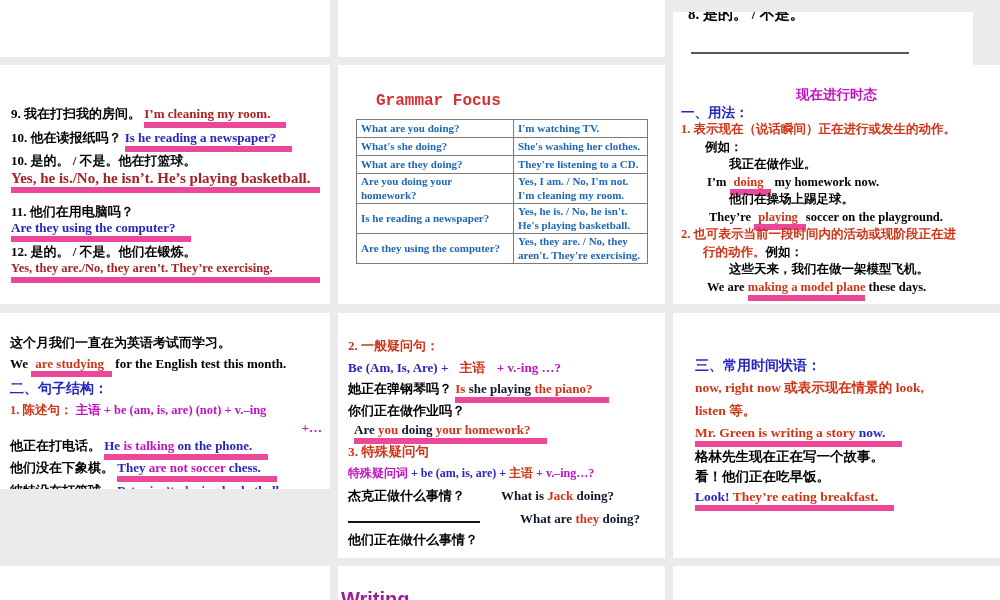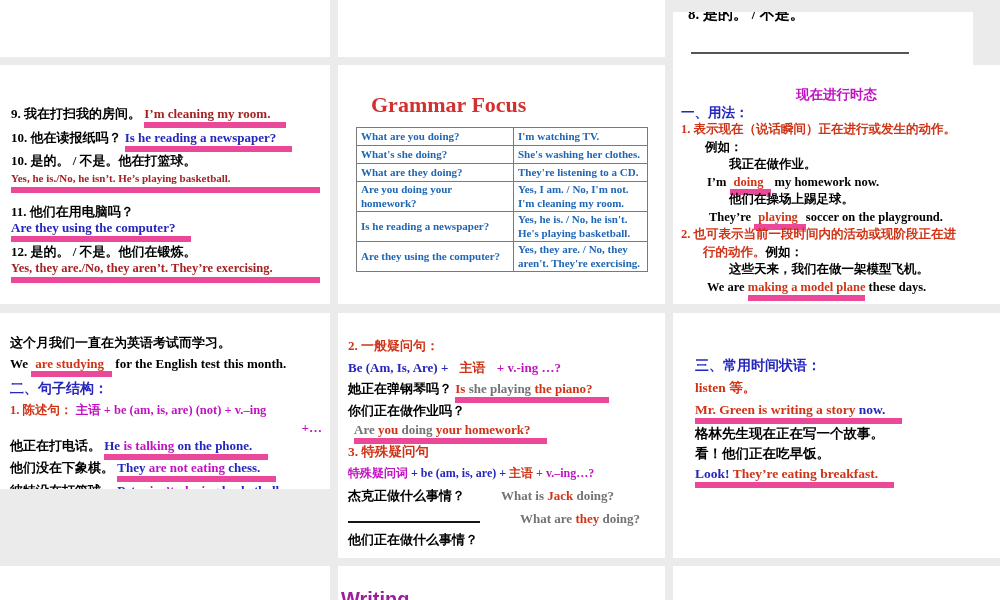--- a/index.html
+++ b/index.html
@@ -5,29 +5,29 @@
   html,body{margin:0;padding:0;background:#ebebeb;width:1000px;height:600px;overflow:hidden;
     font-family:"Liberation Serif","DejaVu Serif",serif;}
   .canvas{position:relative;width:1000px;height:600px;}
   .slide{position:absolute;background:#ffffff;overflow:hidden;box-sizing:border-box;}
   p{margin:0;}
   .bold{font-weight:bold;}
   .red{color:#cf3417;}
   .crimson{color:#a32222;}
   .blue{color:#2526bd;}
   .mag{color:#c112c1;text-align:right;}
-  .pur{color:#737373;}
+  .pur{color:#0f172a;}
   .u{border-bottom:6px solid #ec4899;padding-bottom:1px;}
   .ext{padding-right:16px;}
   .ext2{padding:0 8px 0 4px;}
   .blocku{display:inline-block;width:100%;}
   .nowrap{white-space:nowrap;}
   .blank{display:inline-block;width:132px;height:12px;border-bottom:2px solid #151515;}
-  .gf-title{font-family:Liberation Serif, serif;color:#d43030;
-    font-size:22px;font-weight:bold;margin:0 0 9px 15px;}
+  .gf-title{font-family:Liberation Mono, monospace;color:#d43030;
+    font-size:16px;font-weight:bold;margin:0 0 9px 20px;}
   table.gf{border-collapse:collapse;width:292px;table-layout:fixed;}
   table.gf td{border:1px solid #7a7a7a;color:#1f66b5;font-weight:bold;font-size:11px;
     line-height:13.5px;padding:1px 4px;vertical-align:middle;}
   table.gf td.q{width:148px;}
   table.gf tr.single td{height:15px;}
 </style>
 </head>
 <body>
 
 <div class="canvas">
@@ -39,21 +39,21 @@
   <section class="slide" style="left:673px;top:12px;width:300px;height:57px;">
     <p class="bold" style="position:absolute;top:-7px;left:15px;font-size:15px;">8.  是的。 / 不是。</p>
     <div style="position:absolute;top:40px;left:18px;width:218px;border-top:2px solid #555;"></div>
   </section>
 
   <section class="slide" style="left:0;top:65px;width:330px;height:239px;">
     <div class="bold" style="padding:41px 10px 0 11px;font-size:13px;line-height:16px;">
       <p style="margin-bottom:8px"><span>9.  我在打扫我的房间。</span> <span class="crimson u ext">I’m cleaning my room.</span></p>
       <p style="margin-bottom:7px"><span>10. 他在读报纸吗？</span> <span class="blue u ext">Is he reading a newspaper?</span></p>
       <p style="margin-bottom:1px">10. 是的。 / 不是。他在打篮球。</p>
-      <p style="margin-bottom:11px;font-size:11px"><span class="crimson u blocku">Yes, he is./No, he isn’t. He’s playing basketball.</span></p>
+      <p style="margin-bottom:11px;font-size:15px"><span class="crimson u blocku">Yes, he is./No, he isn’t. He’s playing basketball.</span></p>
       <p>11. 他们在用电脑吗？</p>
       <p style="margin-bottom:8px"><span class="blue u ext">Are they using the computer?</span></p>
       <p>12. 是的。  / 不是。他们在锻炼。</p>
       <p style="font-size:12.5px"><span class="crimson u blocku">Yes, they are./No, they aren’t. They’re exercising.</span></p>
     </div>
   </section>
 
   <section class="slide" style="left:338px;top:65px;width:327px;height:239px;">
     <div style="padding:27px 14px 0 18px">
       <h2 class="gf-title">Grammar Focus</h2>
@@ -106,21 +106,21 @@
   </section>
 
   <section class="slide" style="left:0;top:313px;width:330px;height:176px;">
     <div class="bold" style="padding:22px 8px 0 10px;font-size:13px;line-height:16px;">
       <p style="margin-bottom:5px">这个月我们一直在为英语考试而学习。</p>
       <p style="margin-bottom:9px"><span>We</span> <span class="red u ext2">are studying</span><span> for the English test this month.</span></p>
       <p class="blue" style="margin-bottom:5px;font-size:14px">二、句子结构：</p>
       <p class="nowrap" style="margin-bottom:2px;font-size:12.5px"><span class="red">1. 陈述句：</span> <span class="mag">主语 + be (am, is, are) (not) + v.–ing</span></p>
       <p class="mag" style="margin-bottom:2px;padding-left:88px">+…</p>
       <p style="margin-bottom:6px"><span>他正在打电话。</span> <span class="u ext"><span class="blue">He </span><span class="mag">is talking </span><span class="blue">on the phone.</span></span></p>
-      <p style="margin-bottom:7px"><span>他们没在下象棋。</span> <span class="u ext"><span class="blue">They </span><span class="mag">are not eating </span><span class="blue">chess.</span></span></p>
+      <p style="margin-bottom:7px"><span>他们没在下象棋。</span> <span class="u ext"><span class="blue">They </span><span class="mag">are not soccer </span><span class="blue">chess.</span></span></p>
       <p><span>彼特没在打篮球。</span> <span class="u ext"><span class="blue">Peter </span><span class="mag">isn’t playing </span><span class="blue">basketball.</span></span></p>
     </div>
   </section>
 
   <section class="slide" style="left:338px;top:313px;width:327px;height:245px;">
     <div class="bold" style="padding:25px 6px 0 10px;font-size:13px;line-height:16.5px;">
       <p class="red" style="margin-bottom:5px">2. 一般疑问句：</p>
       <p style="margin-bottom:5px"><span class="blue">Be (Am, Is, Are) +</span> <span class="red" style="margin-left:8px">主语</span> <span class="mag" style="margin-left:8px">+ v.-ing …?</span></p>
       <p style="margin-bottom:5px"><span>她正在弹钢琴吗？</span> <span class="u ext"><span class="red">Is </span><span class="pur">she playing </span><span class="red">the piano?</span></span></p>
       <p style="margin-bottom:3px">你们正在做作业吗？</p>
@@ -129,20 +129,21 @@
       <p class="nowrap" style="margin-bottom:6px;font-size:12px"><span class="mag">特殊疑问词</span><span class="blue"> + be (am, is, are) + </span><span class="red">主语</span><span class="mag"> + v.–ing…?</span></p>
       <p style="margin-bottom:5px"><span>杰克正做什么事情？</span><span style="margin-left:36px"><span class="pur">What is </span><span class="red">Jack </span><span class="pur">doing?</span></span></p>
       <p style="margin-bottom:4px"><span class="blank"></span><span style="margin-left:40px"><span class="pur">What are </span><span class="red">they </span><span class="pur">doing?</span></span></p>
       <p>他们正在做什么事情？</p>
     </div>
   </section>
 
   <section class="slide" style="left:673px;top:313px;width:327px;height:245px;">
     <div class="bold" style="padding:45px 10px 0 22px;font-size:13.5px;line-height:16px;">
       <p class="blue" style="margin-bottom:6px;font-size:14px">三、常用时间状语：</p>
+      <p class="red" style="margin-bottom:7px">now, right now 或表示现在情景的 look,</p>
       <p class="red" style="margin-bottom:6px">listen 等。</p>
       <p style="margin-bottom:8px"><span class="u ext"><span class="red">Mr. Green is writing a story </span><span class="blue">now.</span></span></p>
       <p style="margin-bottom:4px">格林先生现在正在写一个故事。</p>
       <p style="margin-bottom:4px">看！他们正在吃早饭。</p>
       <p><span class="u ext"><span class="blue">Look!</span><span class="red"> They’re eating breakfast.</span></span></p>
     </div>
   </section>
 
   <section class="slide" style="left:0;top:566px;width:330px;height:34px;"></section>
 

